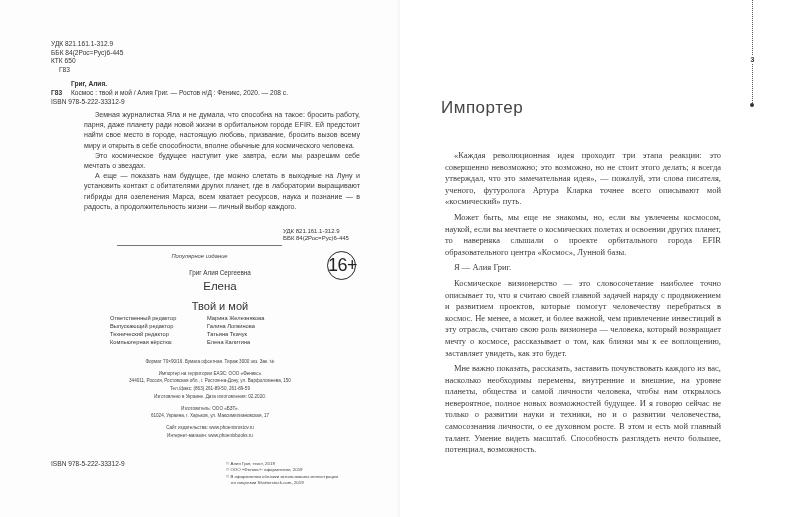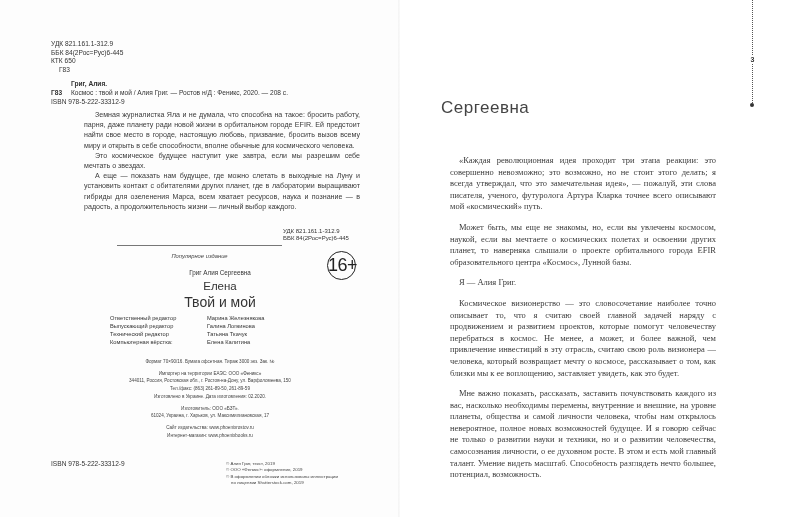--- a/index.html
+++ b/index.html
@@ -22,39 +22,39 @@
                 text-align:justify; color:#3a3a3a; }
   .annotation p { margin:0; text-indent:11px; }
   .udk2 { position:absolute; left:283px; top:228px; font-size:6px; line-height:7.4px; color:#333; }
   .rule { position:absolute; left:117px; top:245px; width:165px; height:1px; background:#777; }
   .popular { position:absolute; left:117px; top:253px; width:165px; text-align:center; font-size:5.8px;
              font-style:italic; color:#444; }
   .age-badge { position:absolute; left:327px; top:251px; width:27px; height:27px; border:1.3px solid #222;
                border-radius:50%; font-size:18px; line-height:27px; text-align:center; color:#222; letter-spacing:-0.5px; }
   .book-author { position:absolute; left:60px; top:269px; width:320px; text-align:center; font-size:6.3px; color:#333; }
   .book-title { position:absolute; left:60px; top:280px; width:320px; text-align:center; font-size:11.5px; color:#333; }
-  .book-subtitle { position:absolute; left:60px; top:294px; width:320px; text-align:center; font-size:14px; color:#333; }
+  .book-subtitle { position:absolute; left:60px; top:300px; width:320px; text-align:center; font-size:11px; color:#333; }
   .credits { position:absolute; left:110px; top:314px; font-size:5.7px; line-height:8px; color:#333; }
   .credits .row { display:flex; }
   .credits .role { width:97px; }
   .imprint { position:absolute; left:40px; top:358px; width:340px; text-align:center; font-size:4.6px; line-height:7.7px; color:#444; }
   .imprint .gap { height:4px; }
   .isbn-bottom { position:absolute; left:51px; top:460px; font-size:6.6px; color:#333; }
   .copyright { position:absolute; left:226px; top:461px; font-size:4.4px; line-height:6.3px; color:#444; }
   .copyright .cont { padding-left:5px; }
 
   
   .page-line { position:absolute; left:752px; top:0; width:0; height:105px; border-left:1px dotted #555; }
   .page-dot { position:absolute; left:750px; top:103px; width:4px; height:4px; background:#333; border-radius:50%; }
   .page-number { position:absolute; left:748px; top:56px; width:9px; text-align:center; font-size:7px;
                  font-weight:bold; color:#333; background:#fff; }
   .chapter-title { position:absolute; left:441px; top:98px; font-size:17px; letter-spacing:0.5px; color:#444; }
   .body-text { position:absolute; left:441px; top:146px; width:284px; font-family:"Liberation Serif", serif;
                font-size:8.5px; line-height:11.6px; text-align:justify; color:#3a3a3a; }
-  .body-text p { margin:9px; text-indent:9px; }
+  .body-text p { margin:4px; text-indent:9px; }
   .body-text p.spaced { margin-top:4px;font-family:Liberation Serif, serif; }
 </style>
 </head>
 <body>
 
 <div class="page page-left">
   <div class="meta">
     <div>УДК 821.161.1-312.9</div>
     <div>ББК 84(2Рос=Рус)6-445</div>
     <div>КТК 650</div>
@@ -131,21 +131,21 @@
 </div>
 
 <div class="gutter"></div>
 
 <div class="page page-right"></div>
 
 <div class="page-line"></div>
 <div class="page-dot"></div>
 <div class="page-number">3</div>
 
-<div class="chapter-title">Сергеевна</div>
+<div class="chapter-title">Импортер</div>
 
 <div class="body-text">
   <p>«Каждая революционная идея проходит три этапа реакции: это совершенно невозможно; это возможно, но не стоит этого делать; я всегда утверждал, что это замечательная идея», — пожалуй, эти слова писателя, ученого, футуролога Артура Кларка точнее всего описывают мой «космический» путь.</p>
   <p>Может быть, мы еще не знакомы, но, если вы увлечены космосом, наукой, если вы мечтаете о космических полетах и освоении других планет, то наверняка слышали о проекте орбитального города EFIR образовательного центра «Космос», Лунной базы.</p>
   <p class="spaced">Я — Алия Григ.</p>
   <p>Космическое визионерство — это словосочетание наиболее точно описывает то, что я считаю своей главной задачей наряду с продвижением и развитием проектов, которые помогут человечеству перебраться в космос. Не менее, а может, и более важной, чем привлечение инвестиций в эту отрасль, считаю свою роль визионера — человека, который возвращает мечту о космосе, рассказывает о том, как близки мы к ее воплощению, заставляет увидеть, как это будет.</p>
   <p class="spaced">Мне важно показать, рассказать, заставить почувствовать каждого из вас, насколько необходимы перемены, внутренние и внешние, на уровне планеты, общества и самой личности человека, чтобы нам открылось невероятное, полное новых возможностей будущее. И я говорю сейчас не только о развитии науки и техники, но и о развитии человечества, самосознания личности, о ее духовном росте. В этом и есть мой главный талант. Умение видеть масштаб. Способность разглядеть нечто большее, потенциал, возможность.</p>
 </div>
 
 </body></html>

